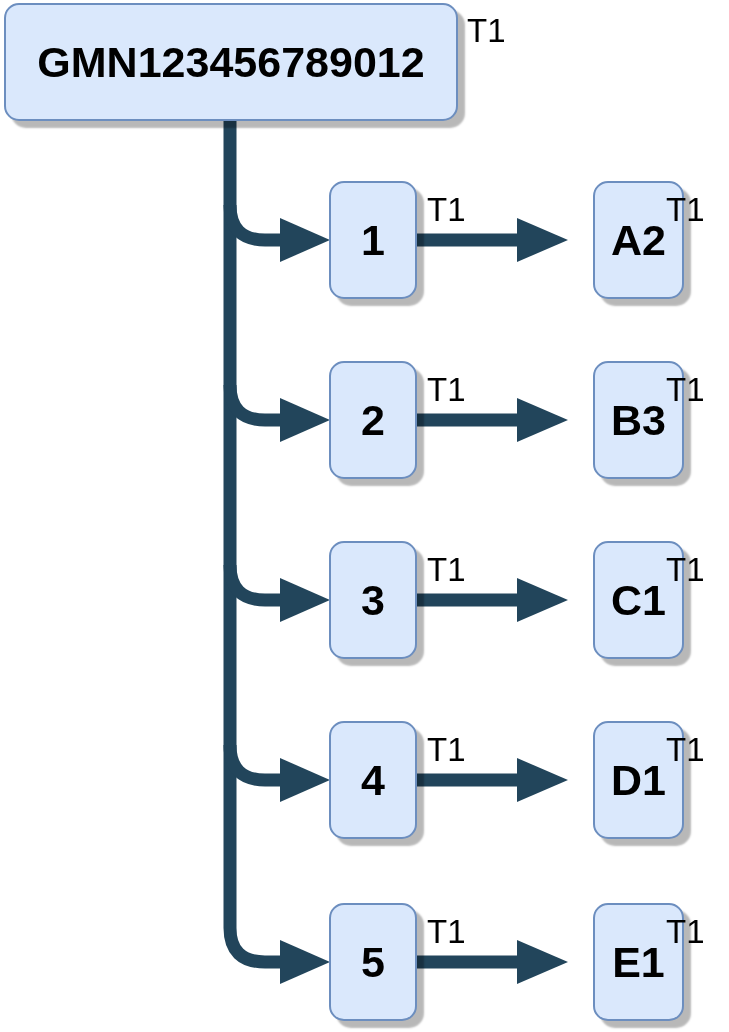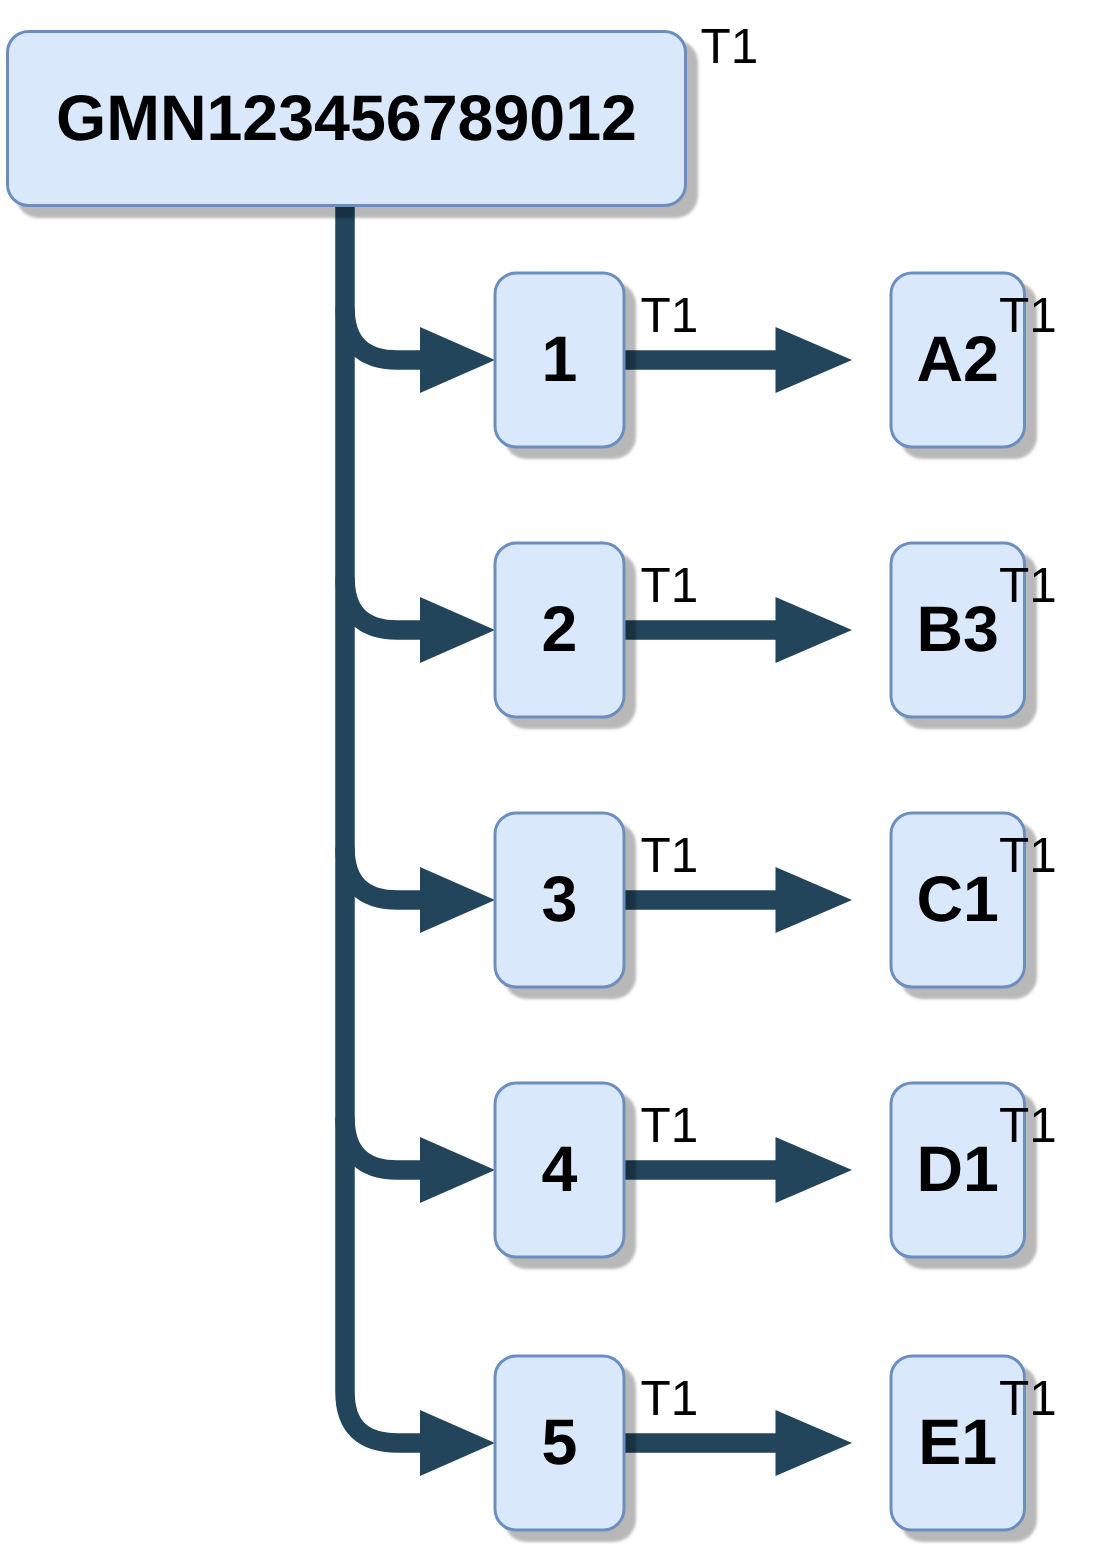--- a/index.html
+++ b/index.html
@@ -25,21 +25,21 @@
     box-sizing:border-box;
     background:var(--node-fill);
     border:2.5px solid var(--node-border);
     border-radius:15px;
     box-shadow:7px 7px 2px var(--shadow);
     display:flex;align-items:center;justify-content:center;
     color:var(--text);
     font-weight:bold;
     z-index:1;
   }
-  .node-root{left:4px;top:20px;width:454px;height:118px;font-size:43px;}
+  .node-root{left:4px;top:3px;width:454px;height:118px;font-size:43px;}
   .node-small{width:88px;height:118px;font-size:43px;}
   .node-target{width:91px;height:118px;margin-left:26px;}
   .tag{
     position:absolute;
     font-size:33px;
     line-height:1.1;
     color:var(--text);
     font-weight:normal;
     z-index:2;
     white-space:nowrap;

